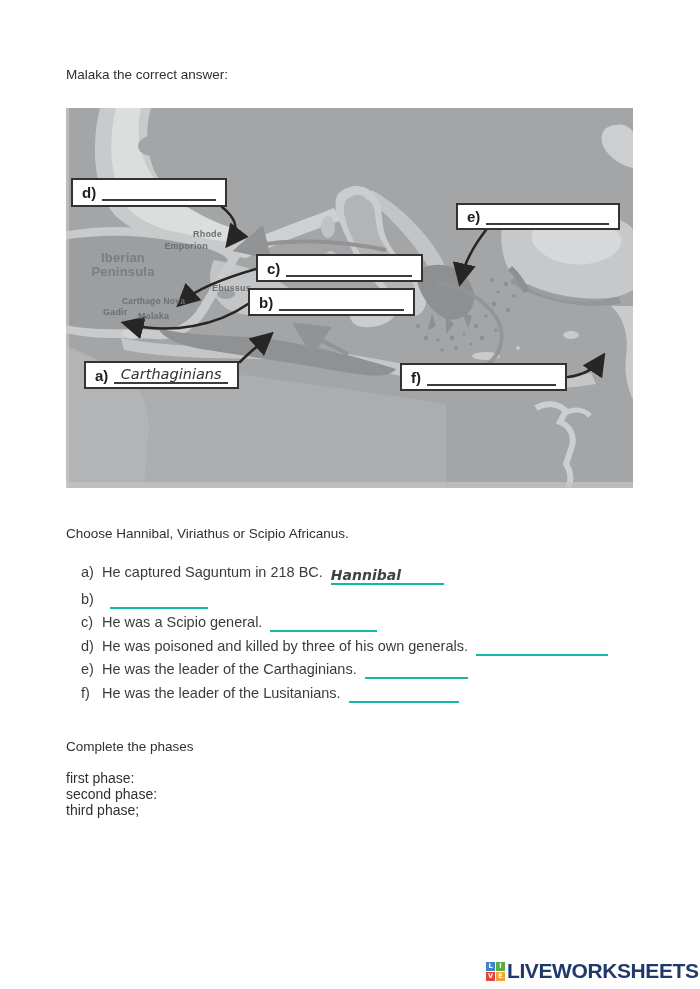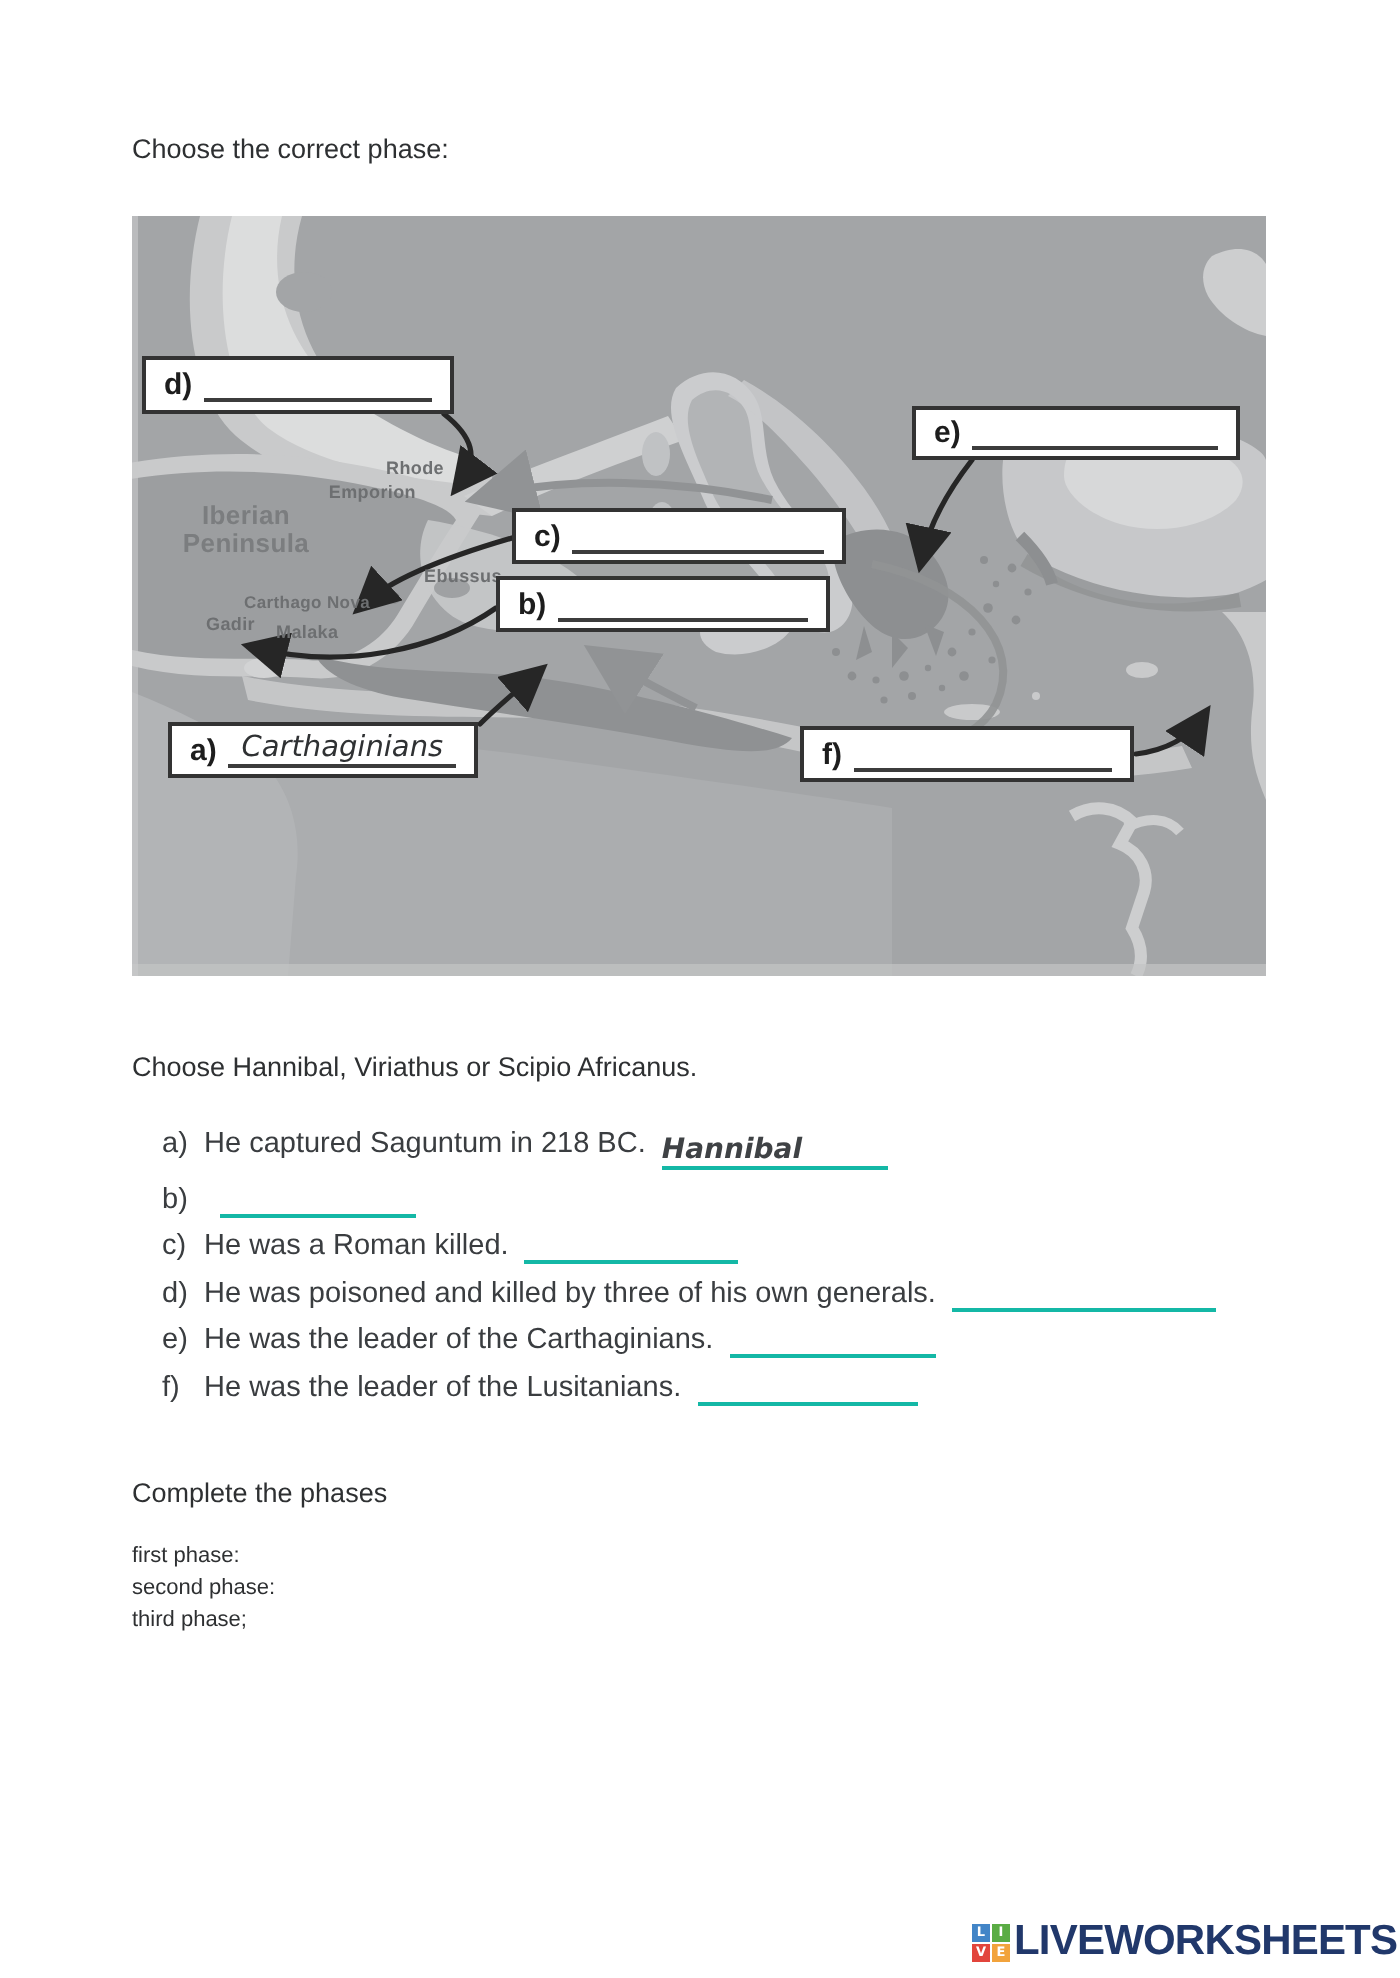--- a/index.html
+++ b/index.html
@@ -47,39 +47,39 @@
   .qrow:nth-child(1) .qline{width:113px;}
   .qrow:nth-child(2) .qline{width:98px;}
   .qrow:nth-child(3) .qline{width:107px;}
   .qrow:nth-child(4) .qline{width:132px;}
   .qrow:nth-child(5) .qline{width:103px;}
   .qrow:nth-child(6) .qline{width:110px;}
   .qans{font-style:italic;font-size:14px;color:#3f4245;line-height:15px;
         font-family:"DejaVu Sans",sans-serif;}
 
   
-  .phlist{position:absolute;left:66px;top:770px;font-size:11px;color:#2e3032;line-height:16.2px;}
+  .phlist{position:absolute;left:66px;top:770px;font-size:14px;color:#2e3032;line-height:16.2px;}
 
   
   .logo{position:absolute;left:486px;top:961px;display:flex;align-items:center;gap:2px;cursor:pointer;}
   .logo-grid{display:grid;grid-template-columns:9px 9px;grid-template-rows:9px 9px;gap:1px;flex:none;}
   .tile{color:#ffffff;font-size:6.5px;font-weight:bold;display:flex;align-items:center;
         justify-content:center;font-family:"DejaVu Sans",sans-serif;}
   .tile-0{background:#4285c7;}
   .tile-1{background:#5aac44;}
   .tile-2{background:#e2453c;}
   .tile-3{background:#f2a33c;}
   .logo-text{font-size:21px;font-weight:800;color:#21386b;letter-spacing:-.4px;line-height:20px;}
 </style>
 </head>
 <body>
 
 <div class="page">
 
-  <div class="instr" id="instr-map">Choose the correct phase:</div>
+  <div class="instr" id="instr-map">Malaka the correct answer:</div>
 
   <div class="map">
     <svg width="567" height="380" viewBox="0 0 567 380">
       <defs>
         <marker id="ab" markerWidth="9" markerHeight="9" refX="6" refY="4.5" orient="auto">
           <path d="M0,0 L9,4.5 L0,9 z" fill="#262626"></path>
         </marker>
         <marker id="ag" markerWidth="9" markerHeight="9" refX="6" refY="4.5" orient="auto">
           <path d="M0,0 L9,4.5 L0,9 z" fill="#919395"></path>
         </marker>
@@ -231,21 +231,21 @@
         </span>
     </div>
     <div class="qrow">
       <span class="qletter">b)</span>
       <span class="qline">
           <span class="qans"></span>
         </span>
     </div>
     <div class="qrow">
       <span class="qletter">c)</span>
-      <span class="qtext">He was a Roman killed.</span>
+      <span class="qtext">He was a Scipio general.</span>
       <span class="qline">
           <span class="qans"></span>
         </span>
     </div>
     <div class="qrow">
       <span class="qletter">d)</span>
       <span class="qtext">He was poisoned and killed by three of his own generals.</span>
       <span class="qline">
           <span class="qans"></span>
         </span>

